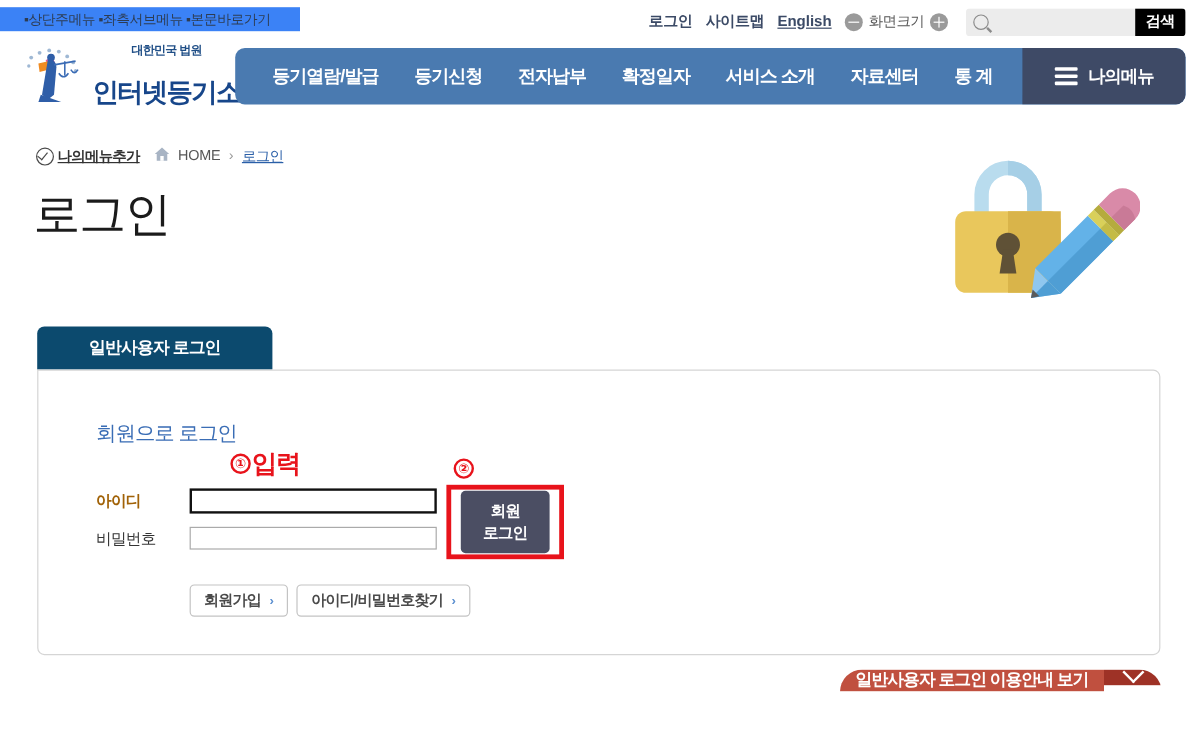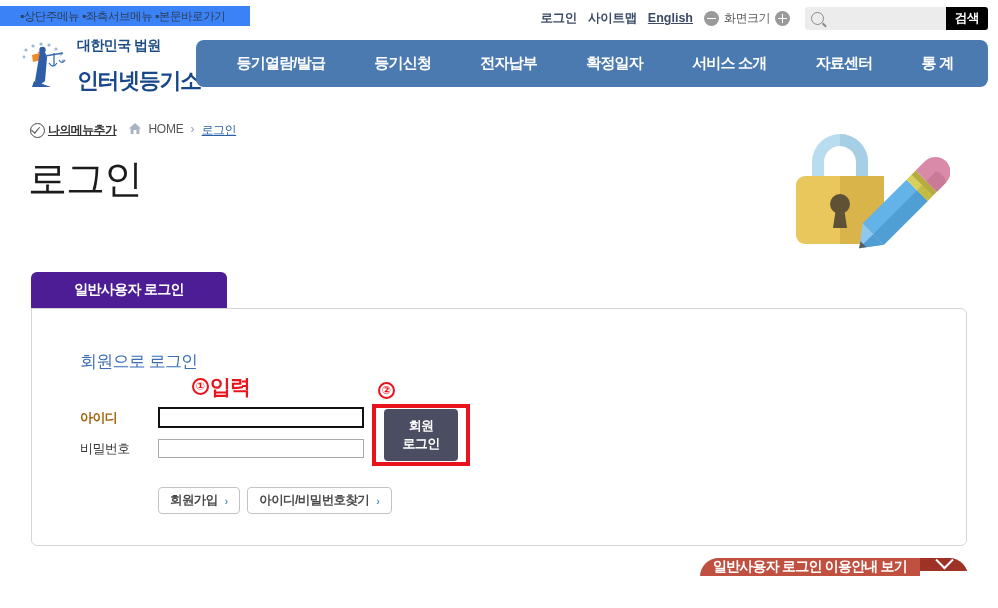--- a/index.html
+++ b/index.html
@@ -139,26 +139,27 @@
     position: absolute;
     left: 18px; top: 38px;
     display: flex;
     align-items: center;
     gap: 7px;
     text-decoration: none;
   }
   .logo-mark { width: 52px; height: 48px; flex: none; }
   .logo-text { line-height: 1; }
   .logo-sub {
-    font-size: 14px;
+    font-size: 10px;
     font-weight: bold;
     color: #1f4e86;
     letter-spacing: -0.6px;
     display: block;
     margin-bottom: 18px;
+    text-align: center;
   }
   .logo-main {
     font-size: 22px;
     font-weight: bold;
     color: #17468a;
     letter-spacing: -1.4px;
     display: block;
   }
 
   
@@ -281,21 +282,21 @@
     position: absolute;
     right: 48px; top: 118px;
     width: 180px; height: 142px;
   }
 
   
   .tab {
     position: absolute;
     left: 31px; top: 272px;
     width: 196px; height: 36px;
-    background: #4c1d95;
+    background: #0c4a6e;
     border-radius: 6px 6px 0 0;
     display: flex;
     align-items: center;
     justify-content: center;
     cursor: pointer;
   }
   .tab span {
     color: #fff;
     font-size: 14px;
     font-weight: bold;
@@ -544,20 +545,28 @@
 <nav class="gnb">
   <div class="gnb-items">
     <a class="gnb-item" href="#">등기열람/발급</a>
     <a class="gnb-item" href="#">등기신청</a>
     <a class="gnb-item" href="#">전자납부</a>
     <a class="gnb-item" href="#">확정일자</a>
     <a class="gnb-item" href="#">서비스 소개</a>
     <a class="gnb-item" href="#">자료센터</a>
     <a class="gnb-item" href="#">통 계</a>
   </div>
+  <div class="gnb-my">
+    <span class="hamburger">
+        <i></i>
+        <i></i>
+        <i></i>
+      </span>
+    <span class="gnb-my-label">나의메뉴</span>
+  </div>
 </nav>
 
 <div class="crumbline">
   <a class="mymenu-add" href="#">
     <span class="check-circ"></span>
     <span>나의메뉴추가</span>
   </a>
   <svg class="home-ico" viewBox="0 0 14 13">
     <path d="M7 1 L13 6.4 L11.4 6.4 L11.4 12 L2.6 12 L2.6 6.4 L1 6.4 Z" fill="#a8b4c4"></path>
     <rect x="5.6" y="8" width="2.8" height="4" fill="#ffffff"></rect>

